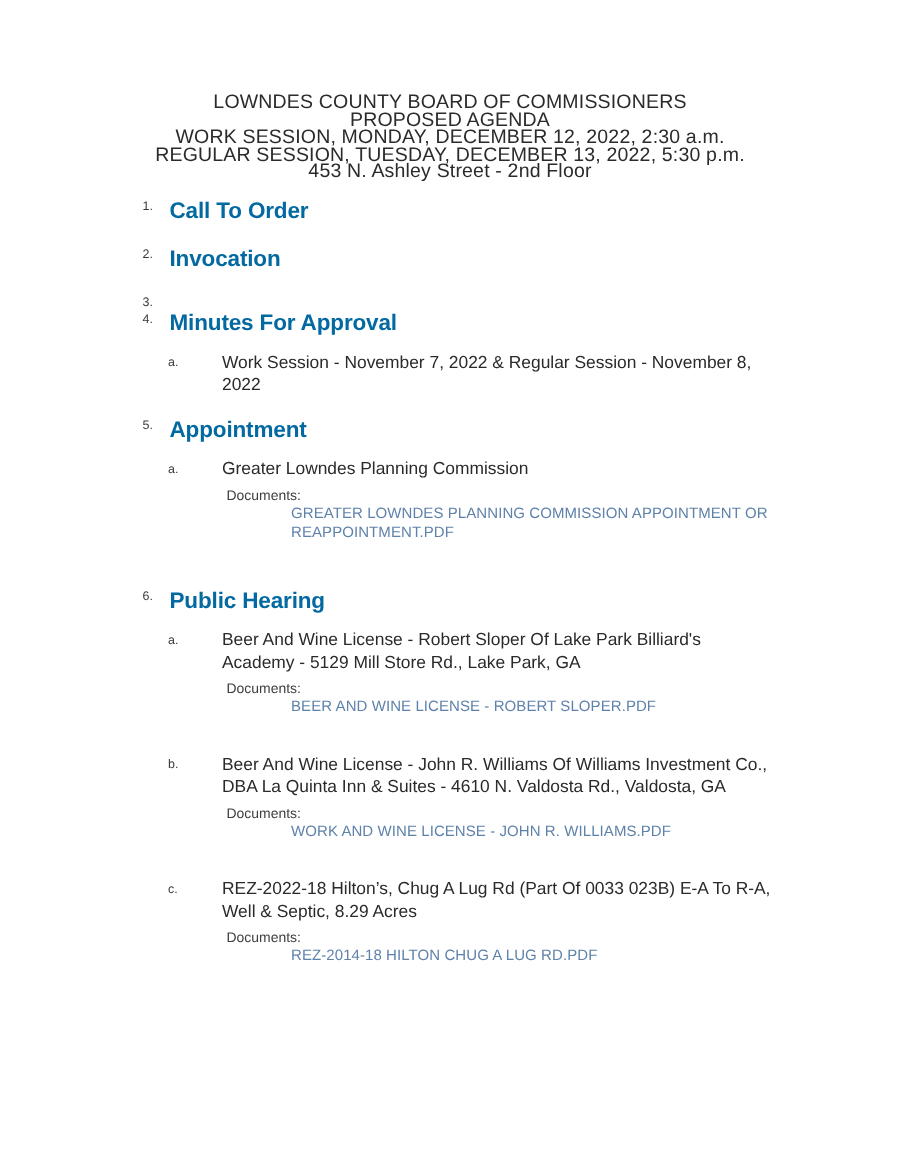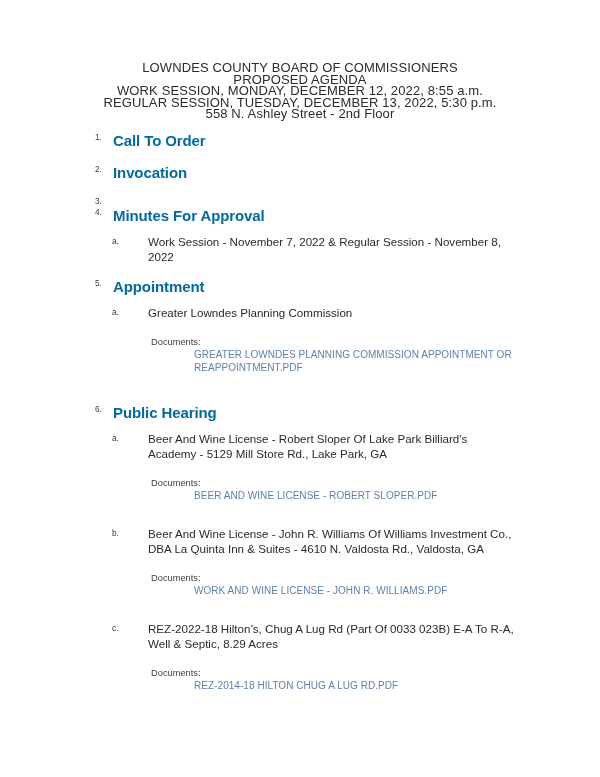--- a/index.html
+++ b/index.html
@@ -91,21 +91,21 @@
     line-height: 15.4px;
     color: #2a2a2a;
     max-width: 368px;
     margin-left: 22px;
   }
 
   
   .documents-label {
     font-size: 9.3px;
     color: #3d3d3d;
-    margin-top: 16px;
+    margin-top: 4px;
     padding-left: 25px;
     line-height: 12px;
   }
   .doc-links {
     margin: 0;
     padding: 0;
     list-style: none;
   }
   .doc-link {
     display: block;
@@ -121,23 +121,23 @@
   .gap-md { height: 12px; }
 </style>
 </head>
 <body>
 
 <div class="page">
 
   <div class="doc-header">
     <div class="hline">LOWNDES COUNTY BOARD OF COMMISSIONERS</div>
     <div class="hline">PROPOSED AGENDA</div>
-    <div class="hline">WORK SESSION, MONDAY, DECEMBER 12, 2022, 8:55 a.m.</div>
+    <div class="hline">WORK SESSION, MONDAY, DECEMBER 12, 2022, 2:30 a.m.</div>
     <div class="hline">REGULAR SESSION, TUESDAY, DECEMBER 13, 2022, 5:30 p.m.</div>
-    <div class="hline">558 N. Ashley Street - 2nd Floor</div>
+    <div class="hline">453 N. Ashley Street - 2nd Floor</div>
   </div>
 
   <ol class="agenda" id="agenda-root">
       <li class="top-item">
         <span class="marker">1.</span>
         <div class="top-heading">Call To Order</div>
         <div class="spacer-after-heading"></div>
       </li>
       <li class="top-item">
         <span class="marker">2.</span>

